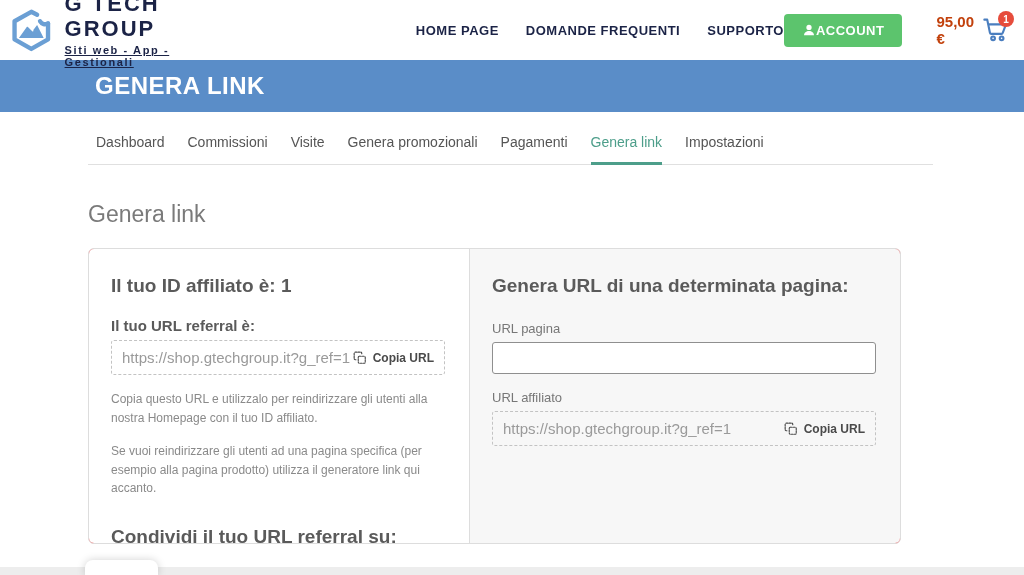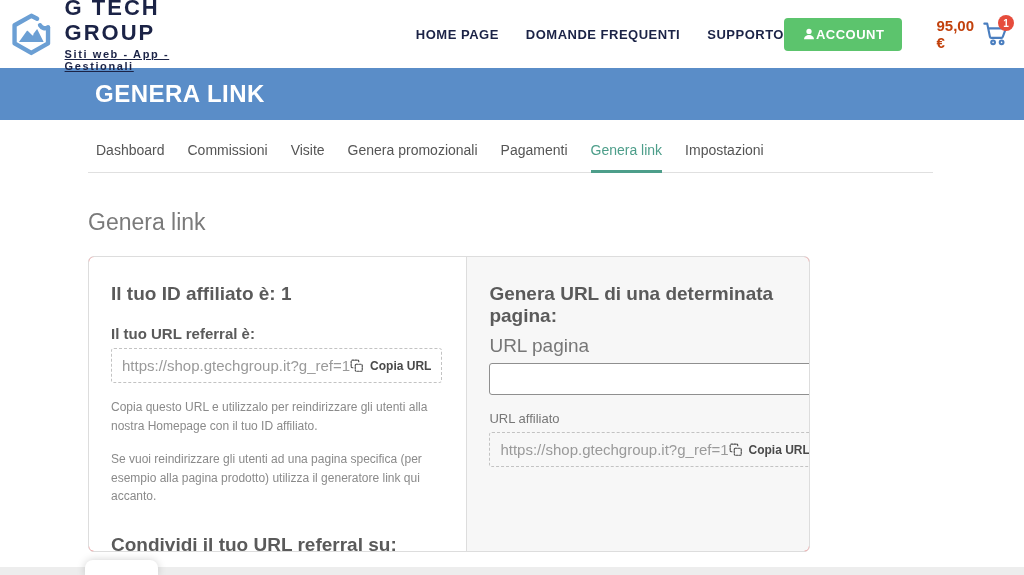--- a/index.html
+++ b/index.html
@@ -1,20 +1,20 @@
 <!DOCTYPE html>
 <html><head>
 <meta charset="utf-8">
 <style>
   * { margin:0; padding:0; box-sizing:border-box; }
   html,body { width:1024px; height:575px; overflow:hidden; background:#fff;
               font-family:"Liberation Sans", sans-serif; position:relative; }
 
   
-  .header { height:68px; display:flex; align-items:center; padding:0 14px 0 8px; background:#fff; }
+  .header { height:60px; display:flex; align-items:center; padding:0 14px 0 8px; background:#fff; }
   .logo-wrap { display:flex; align-items:center; gap:10px; }
   .logo-icon { width:56px; height:56px; }
   .logo-text-title { font-size:22px; font-weight:bold; color:#1b2346; letter-spacing:2px; line-height:1.1; }
   .logo-text-sub { font-size:11px; font-weight:bold; color:#1b2346; letter-spacing:1.6px; margin-top:3px;text-decoration:underline; }
   .main-nav { display:flex; align-items:center; gap:27px; margin-left:190px;justify-content:space-between; }
   .nav-item { font-size:13px; font-weight:bold; color:#1b2346; letter-spacing:.5px; cursor:pointer; white-space:nowrap; }
   .header-right { margin-left:auto; display:flex; align-items:center; gap:34px; }
   .account-btn { background:#5cc46d; color:#fff; font-size:13px; font-weight:bold; letter-spacing:.5px;
                  border:none; border-radius:4px; padding:9px 18px; display:flex; align-items:center; cursor:pointer; }
   .cart-wrap { display:flex; align-items:center; gap:6px; cursor:pointer; }
@@ -30,37 +30,37 @@
   
   .tabs { margin:12px 88px 0 88px; width:845px; display:flex; border-bottom:1px solid #e0e0e0; padding-left:8px; }
   .tab { font-size:14px; color:#555; padding:10px 0 12px 0; margin-right:23px; cursor:pointer; white-space:nowrap;
          border-bottom:3px solid transparent; margin-bottom:-1px; }
   .tab.active { color:#4d9e8a; border-bottom-color:#4d9e8a; }
 
   
   .page-title { margin:36px 0 0 88px; font-size:23px; color:#7a7a7a; font-weight:500; }
 
   
-  .card { margin:20px 0 0 88px; width:722px; height:296px; border:1px solid #ddd; border-radius:6px;
+  .card { margin:20px 0 0 88px; width:813px; height:296px; border:1px solid #ddd; border-radius:6px;
           display:flex; overflow:hidden; background:#ef4444; }
   .card-left { width:380px; padding:26px 24px 20px 22px; background:#fff; }
   .card-right { flex:1; background:#f7f7f7; border-left:1px solid #ddd; padding:26px 24px 20px 22px; }
 
   .h-affiliate { font-size:19px; font-weight:bold; color:#5a5a5a; }
   .lbl-bold { font-size:15px; font-weight:bold; color:#5a5a5a; margin-top:20px; }
   .dotted-box { margin-top:6px; border:1px dashed #c3c3c3; border-radius:3px; padding:8px 10px;
                 display:flex; align-items:center; justify-content:space-between; background:transparent; }
   .url-text { font-size:15px; color:#9a9a9a; white-space:nowrap; overflow:hidden; }
   .copy-btn { display:flex; gap:6px; background:none; border:none; cursor:pointer;
               font-family:"Liberation Sans", sans-serif; font-size:12px; font-weight:bold; color:#4a4a4a; white-space:nowrap; }
   .para { font-size:12px; color:#8a8a8a; line-height:1.55; margin-top:15px; max-width:345px; }
   .h-share { font-size:19px; font-weight:bold; color:#5a5a5a; margin-top:28px; }
 
   .h-generate { font-size:19px; font-weight:bold; color:#5a5a5a; }
-  .lbl-plain { font-size:19px; color:#777; margin-top:8px; }
+  .lbl-plain { font-size:13px; color:#777; margin-top:24px; }
   .text-input { margin-top:6px; width:100%; height:32px; border:1px solid #8f8f8f; border-radius:3px;
                 background:#fff; font-size:14px; color:#555; padding:0 8px; font-family:"Liberation Sans", sans-serif; }
   .lbl-plain2 { font-size:13px; color:#777; margin-top:16px; }
 
   
   .footer-strip { position:absolute; left:0; right:0; bottom:0; height:8px; background:#ededed; }
   .cookie-peek { position:absolute; left:85px; bottom:0; width:73px; height:15px; background:#fff;
                  border-radius:8px 8px 0 0; box-shadow:0 0 8px rgba(0,0,0,.18); }
 
   svg { display:block; }

